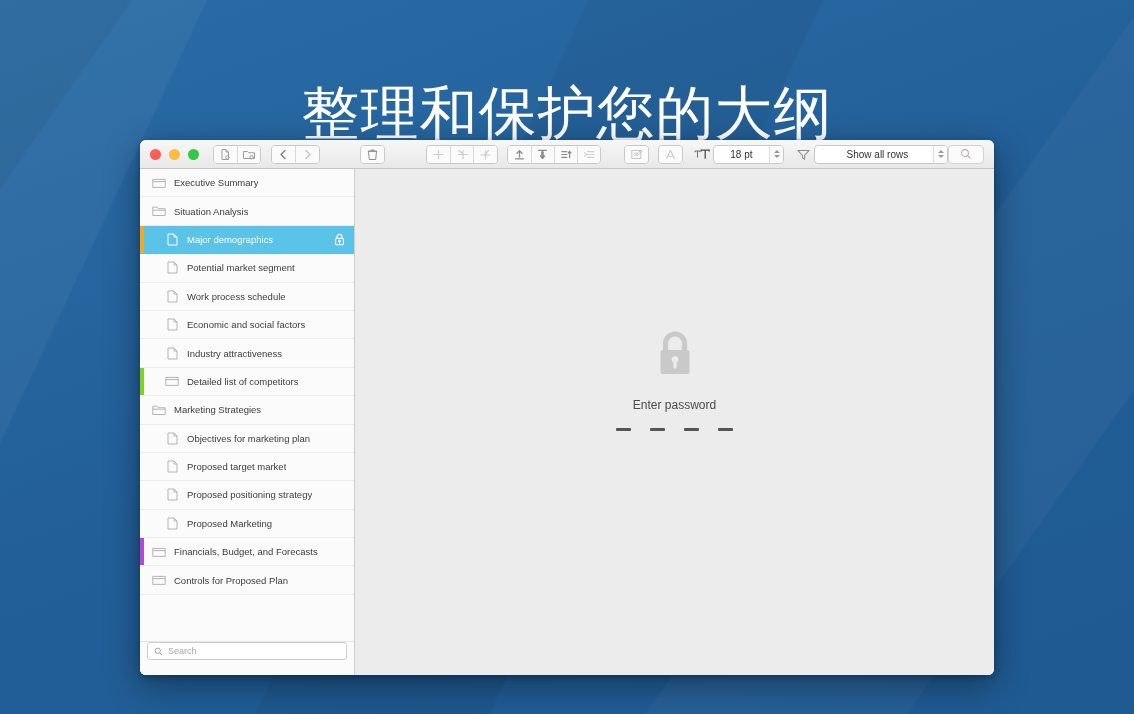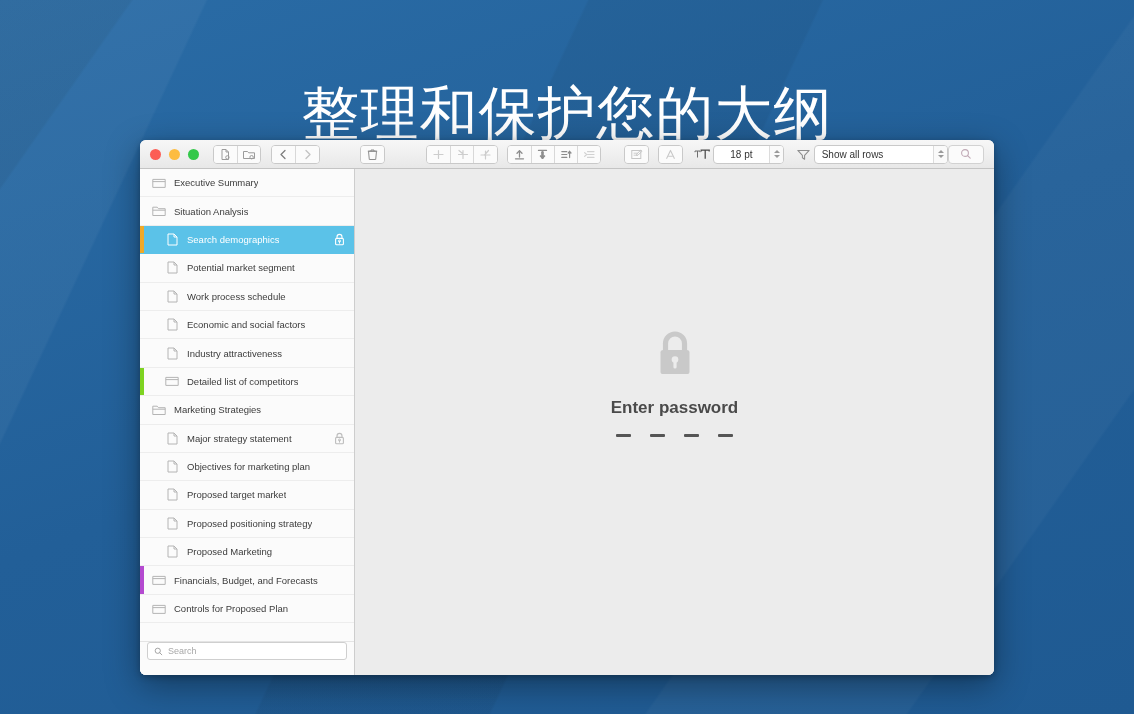--- a/index.html
+++ b/index.html
@@ -124,21 +124,21 @@
     background: #fff;
     overflow: hidden;
   }
   .stepper-value {
     width: 60px;
     text-align: center;
     font-size: 10px;
     color: #333;
     line-height: 17px;
   }
-  .stepper-value.wide { width: 128px; text-align: left; padding-left: 7px; }
+  .stepper-value.wide { width: 128px; text-align: center; padding-left: 7px; }
   .stepper-arrows {
     width: 15px;
     border-left: 1px solid #dcdcdc;
     display: flex;
     flex-direction: column;
     align-items: center;
     justify-content: center;
     gap: 2px;
     height: 100%;
     background: #fafafa;
@@ -269,23 +269,23 @@
     flex-direction: column;
     align-items: center;
     justify-content: flex-start;
     padding-top: 162px;
     min-width: 0;
   }
 
   .lock-big { margin-bottom: 16px; }
 
   .password-title {
-    font-size: 17px;
+    font-size: 12px;
     color: #4a4a4a;
-    font-weight: 700;
+    font-weight: 400;
     margin-bottom: 16px;
   }
 
   .password-dashes {
     display: flex;
     gap: 19px;
   }
   .dash {
     width: 15px;
     height: 3px;
@@ -491,21 +491,21 @@
               <div class="row-label">Situation Analysis</div>
             </div>
             <div class="row indent selected">
               <div class="row-flag" style="background: rgb(240, 169, 41);"></div>
               <div class="row-icon">
                 <svg width="11" height="13" viewBox="0 0 11 13">
                   <path d="M1 1h6l3 3v8H1z" fill="none" stroke="#ffffff" stroke-width="1" stroke-linejoin="round"></path>
                   <path d="M7 1v3h3" fill="none" stroke="#ffffff" stroke-width="1" stroke-linejoin="round"></path>
                 </svg>
               </div>
-              <div class="row-label">Search demographics</div>
+              <div class="row-label">Major demographics</div>
               <div class="row-lock">
                 <svg width="11" height="13" viewBox="0 0 11 13">
                   <path d="M3 5.4V3.9a2.5 2.5 0 0 1 5 0v1.5" fill="none" stroke="#ffffff" stroke-width="1.1"></path>
                   <rect x="1.6" y="5.4" width="7.8" height="6.3" rx="1" fill="none" stroke="#ffffff" stroke-width="1.1"></rect>
                   <circle cx="5.5" cy="8" r="1" fill="none" stroke="#ffffff" stroke-width="1"></circle>
                   <path d="M5.5 8.6v1.6" stroke="#ffffff" stroke-width="1" stroke-linecap="round"></path>
                 </svg>
               </div>
             </div>
             <div class="row indent">
@@ -555,37 +555,20 @@
               <div class="row-label">Detailed list of competitors</div>
             </div>
             <div class="row">
               <div class="row-icon">
                 <svg width="14" height="12" viewBox="0 0 14 12">
                   <path d="M0.8 10.5V2.2h4.4l1.3 1.5h6.7v6.8z" fill="none" stroke="#b4b4b4" stroke-width="1" stroke-linejoin="round"></path>
                   <path d="M0.8 5.2h12.4" fill="none" stroke="#b4b4b4" stroke-width="1"></path>
                 </svg>
               </div>
               <div class="row-label">Marketing Strategies</div>
-            </div>
-            <div class="row indent">
-              <div class="row-icon">
-                <svg width="11" height="13" viewBox="0 0 11 13">
-                  <path d="M1 1h6l3 3v8H1z" fill="none" stroke="#b4b4b4" stroke-width="1" stroke-linejoin="round"></path>
-                  <path d="M7 1v3h3" fill="none" stroke="#b4b4b4" stroke-width="1" stroke-linejoin="round"></path>
-                </svg>
-              </div>
-              <div class="row-label">Major strategy statement</div>
-              <div class="row-lock">
-                <svg width="11" height="13" viewBox="0 0 11 13">
-                  <path d="M3 5.4V3.9a2.5 2.5 0 0 1 5 0v1.5" fill="none" stroke="#bdbdbd" stroke-width="1.1"></path>
-                  <rect x="1.6" y="5.4" width="7.8" height="6.3" rx="1" fill="none" stroke="#bdbdbd" stroke-width="1.1"></rect>
-                  <circle cx="5.5" cy="8" r="1" fill="none" stroke="#bdbdbd" stroke-width="1"></circle>
-                  <path d="M5.5 8.6v1.6" stroke="#bdbdbd" stroke-width="1" stroke-linecap="round"></path>
-                </svg>
-              </div>
             </div>
             <div class="row indent">
               <div class="row-icon">
                 <svg width="11" height="13" viewBox="0 0 11 13">
                   <path d="M1 1h6l3 3v8H1z" fill="none" stroke="#b4b4b4" stroke-width="1" stroke-linejoin="round"></path>
                   <path d="M7 1v3h3" fill="none" stroke="#b4b4b4" stroke-width="1" stroke-linejoin="round"></path>
                 </svg>
               </div>
               <div class="row-label">Objectives for marketing plan</div>
             </div>

